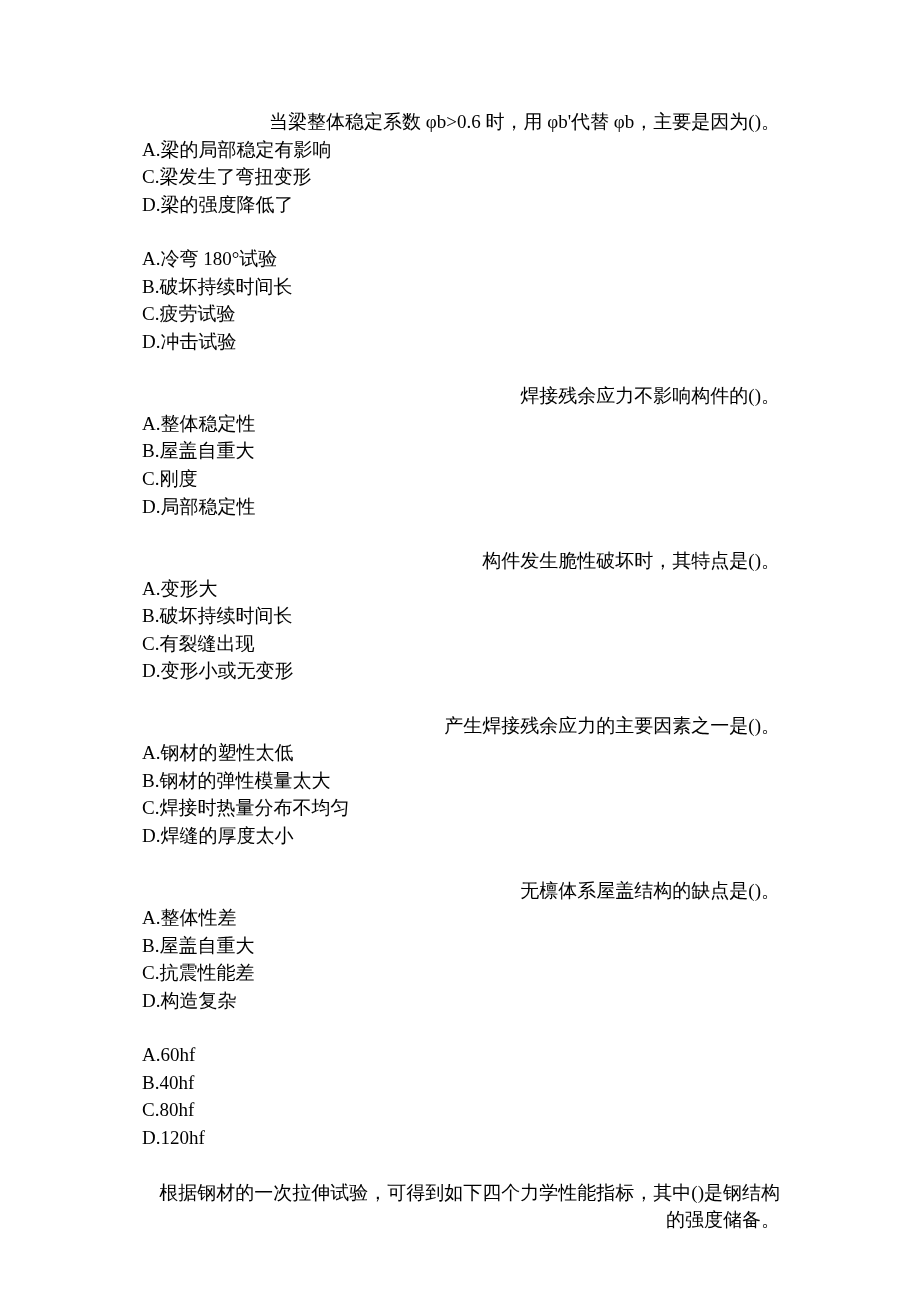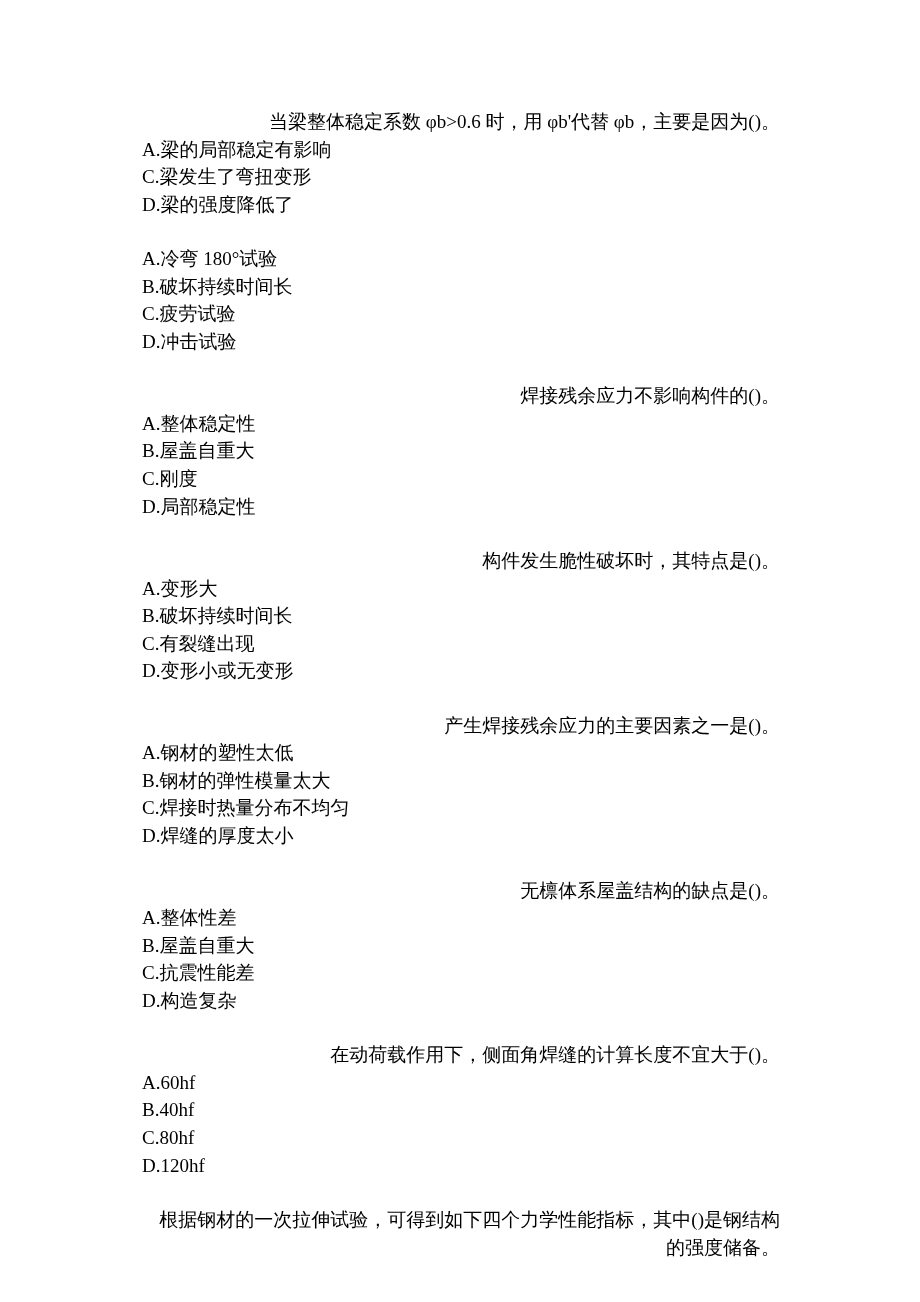--- a/index.html
+++ b/index.html
@@ -73,21 +73,20 @@
 
   <div class="question-block">
     <span class="question-text">无檩体系屋盖结构的缺点是()。</span>
     <span class="option">A.整体性差</span>
     <span class="option">B.屋盖自重大</span>
     <span class="option">C.抗震性能差</span>
     <span class="option">D.构造复杂</span>
   </div>
 
   <div class="question-block">
-    <span class="question-text">在动荷载作用下，侧面角焊缝的计算长度不宜大于()。</span>
     <span class="option">A.60hf</span>
     <span class="option">B.40hf</span>
     <span class="option">C.80hf</span>
     <span class="option">D.120hf</span>
   </div>
 
   <div class="question-block">
     <span class="question-text">根据钢材的一次拉伸试验，可得到如下四个力学性能指标，其中()是钢结构的强度储备。</span>
   </div>
 </div>

